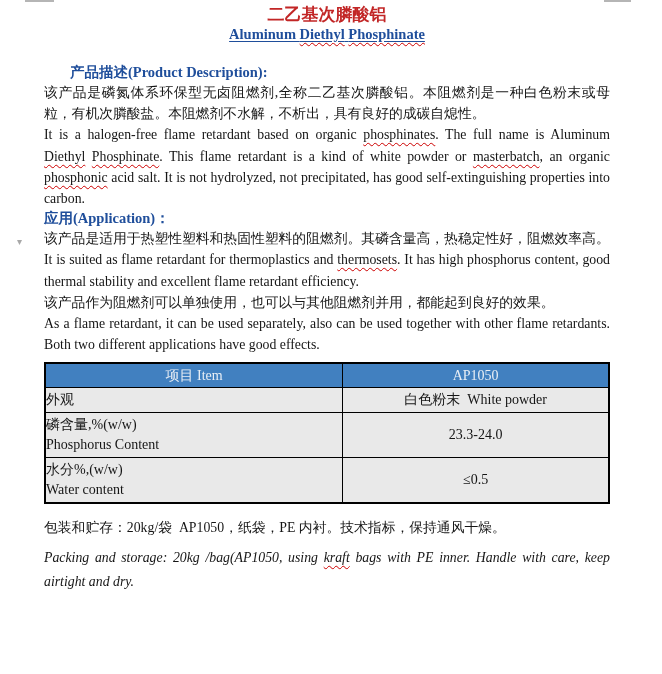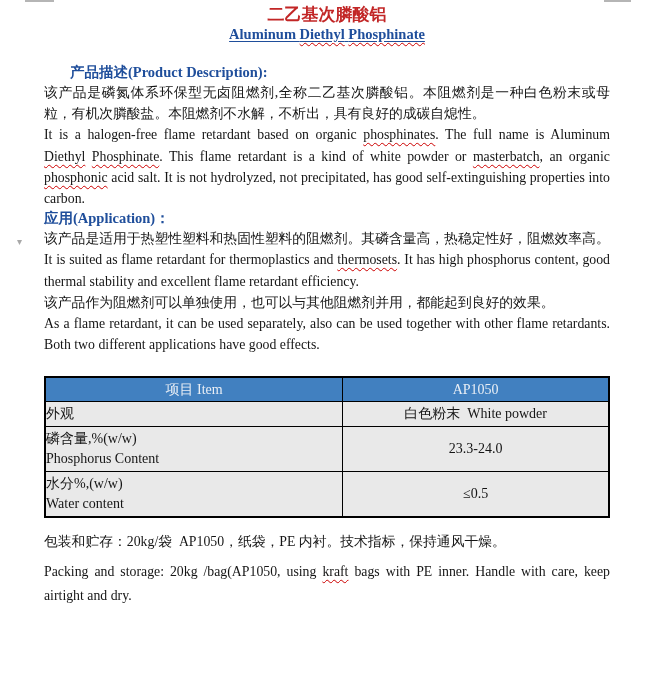--- a/index.html
+++ b/index.html
@@ -50,21 +50,21 @@
     text-align: justify;
     white-space: pre-wrap;
   }
   .wavy {
     text-decoration: underline wavy #cc0000;
     text-decoration-thickness: 1px;
     text-underline-offset: 3px;
   }
 
   table.spec {
-    margin-top: 21px;
+    margin-top: 7px;
     width: 100%;
     border-collapse: collapse;
     border: 2px solid #000;
     table-layout: fixed;
   }
   table.spec th, table.spec td {
     border: 1.5px solid #000;
     font-weight: normal;
     font-size: 14px;
     padding: 0;
@@ -77,21 +77,21 @@
     height: 23px;
     text-align: center;
   }
   tr.body-row td { background: #e9e9e9; }
   td.cell-name { text-align: left; padding: 2px 6px; line-height: 20px; }
   td.cell-val  { text-align: center; vertical-align: middle; white-space: pre; }
   tr.r1 td { height: 24px; font-family: Liberation Serif, serif; }
   tr.r2 td, tr.r3 td { height: 44px; }
 
   .pack-cn { margin-top: 13px; }
-  .pack-en { margin-top: 7px; line-height: 24px; }
+  .pack-en { margin-top: 7px; line-height: 24px; font-style: italic; }
 
   .edge-mark { position: absolute; top: 0; height: 2px; background: #b5b5b5; }
   .edge-left  { left: 25px; width: 29px; }
   .edge-right { left: 604px; width: 27px; }
   .collapse-arrow {
     position: absolute; left: 17px; top: 236px;
     font-size: 10px; color: #a8a8a8;
     font-family: "DejaVu Sans", sans-serif;
   }
 </style>

